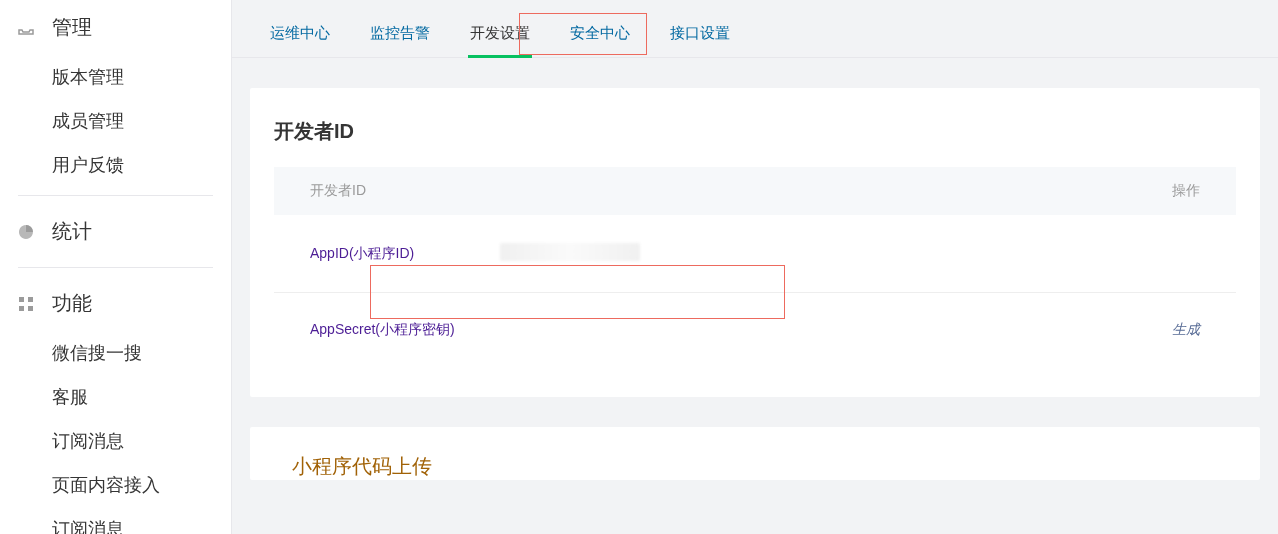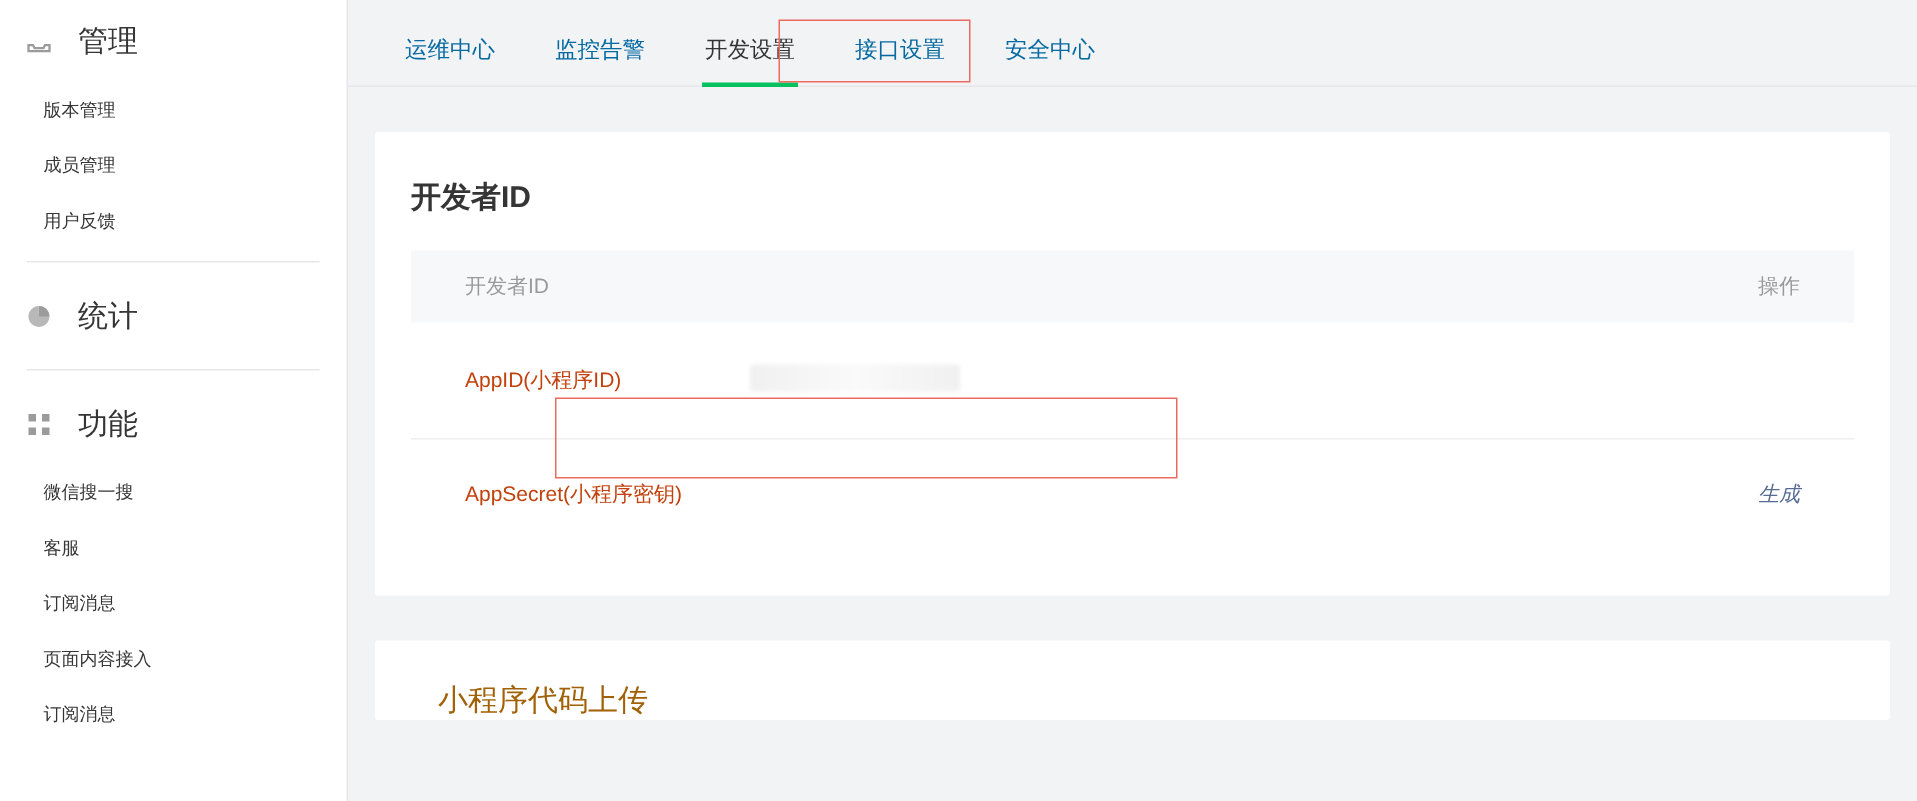--- a/index.html
+++ b/index.html
@@ -32,22 +32,22 @@
       width: 16px;
       height: 16px;
       margin-right: 18px;
       color: #9b9b9b;
       display: inline-flex;
       align-items: center;
       justify-content: center;
     }
     .nav-subitem {
       display: block;
-      padding: 10px 0 10px 29px;
-      font-size: 12px;
+      padding: 10px 0 10px 52px;
+      font-size: 18px;
       color: #353535;
       cursor: pointer;
     }
     .nav-divider {
       height: 1px; background:#e7e7eb; margin: 8px 18px;
     }
     .main {
       flex: 1;
       background: #f2f3f5;
       overflow-y: auto;
@@ -101,21 +101,21 @@
     .th-value { flex: 1; }
     .th-action { flex: 0 0 60px; text-align: right; }
     .table-row {
       display: flex;
       align-items: center;
       padding: 28px 36px;
       font-size: 14px;
       border-bottom: 1px solid #eee;
     }
     .table-row:last-child { border-bottom: none; gap: 40px; }
-    .td-label { flex: 0 0 190px; color: #c2410c; }
+    .td-label { flex: 0 0 190px; color: #4c1d95; }
     .td-value { flex: 1; color: #9a9a9a; }
     .td-action { flex: 0 0 60px; text-align: right; }
     .link-action { color: #576b95; cursor: pointer; font-style: italic; }
     .red-overlay {
       position: absolute;
       border: 1px solid #ed6a5e;
       pointer-events: none;
     }
     .blur-rect {
       display:inline-block; width: 140px; height:18px;
@@ -173,22 +173,22 @@
     <a class="nav-subitem">订阅消息</a>
     <a class="nav-subitem">页面内容接入</a>
     <a class="nav-subitem">订阅消息</a>
   </aside>
 
   <main class="main">
     <div class="tabs" style="position:relative;">
       <div class="tab">运维中心</div>
       <div class="tab">监控告警</div>
       <div class="tab active">开发设置</div>
+      <div class="tab">安全中心</div>
       <div class="tab">接口设置</div>
-      <div class="tab">安全中心</div>
     </div>
 
     <div class="card" style="position:relative;">
       <h2 class="card-title">开发者ID</h2>
       <div class="table">
         <div class="table-header">
           <div class="th-label">开发者ID</div>
           <div class="th-value"></div>
           <div class="th-action">操作</div>
         </div>

